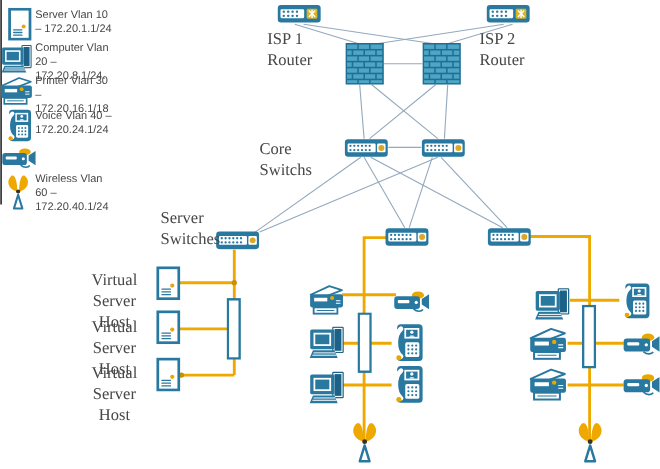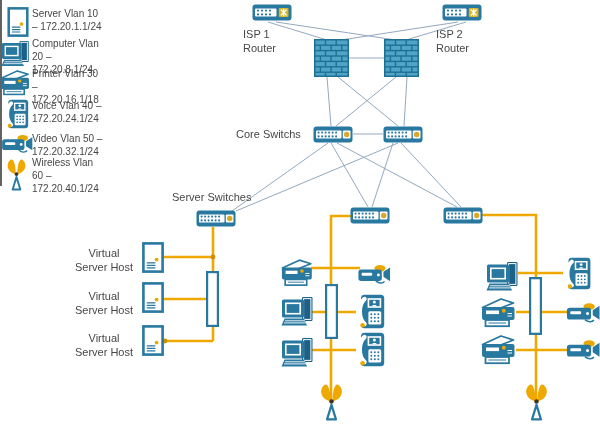--- a/index.html
+++ b/index.html
@@ -1,18 +1,18 @@
 <!DOCTYPE html>
 <html><head>
 <meta charset="utf-8">
 <style>
   html,body{margin:0;padding:0;background:#fff;}
   #canvas{position:relative;width:600px;height:426px;background:#fff;overflow:hidden;
           font-family:"Liberation Sans",sans-serif;}
-  .lbl{position:absolute;font-size:11px;line-height:1.28;color:#474747;}
+  .lbl{position:absolute;font-size:15px;line-height:1.28;color:#474747;font-family:Liberation Serif, serif;}
   .center{text-align:center;}
   .legend-label{position:absolute;left:32px;width:72px;text-align:left;
                 font-size:10px;line-height:1.28;color:#474747;}
   svg{position:absolute;left:0;top:0;}
 </style>
 </head>
 <body>
 
 <div id="canvas">
 
@@ -251,24 +251,23 @@
   <use href="#sym-printer" x="0" y="69" width="32" height="28"></use>
   <use href="#sym-phone" x="3" y="99" width="26" height="30"></use>
   <use href="#sym-camera" x="1" y="133" width="32" height="21"></use>
   <use href="#sym-antenna" x="4" y="157" width="25" height="35"></use>
 </svg>
 
 <div class="legend-label" style="top:8px">Server Vlan 10 – 172.20.1.1/24</div>
 <div class="legend-label" style="top:38px">Computer Vlan 20 – 172.20.8.1/24.</div>
 <div class="legend-label" style="top:68px">Printer Vlan 30 – 172.20.16.1/18</div>
 <div class="legend-label" style="top:100px">Voice Vlan 40 – 172.20.24.1/24</div>
-<div class="legend-label" style="top:133px">Video Vlan 50 – 172.20.32.1/24</div>
 <div class="legend-label" style="top:157px">Wireless Vlan 60 – 172.20.40.1/24</div>
 
 <div class="lbl" style="left:243px;top:27px;width:58px">ISP 1 Router</div>
 <div class="lbl" style="left:436px;top:27px;width:58px">ISP 2 Router</div>
 <div class="lbl" style="left:236px;top:127px;width:70px">Core Switchs</div>
-<div class="lbl" style="left:172px;top:190px;width:80px">Server Switches</div>
+<div class="lbl" style="left:146px;top:190px;width:80px">Server Switches</div>
 <div class="lbl center" style="left:73px;top:246px;width:62px">Virtual Server Host</div>
 <div class="lbl center" style="left:73px;top:289px;width:62px">Virtual Server Host</div>
 <div class="lbl center" style="left:73px;top:331px;width:62px">Virtual Server Host</div>
 
 </div>
 
 </body></html>

